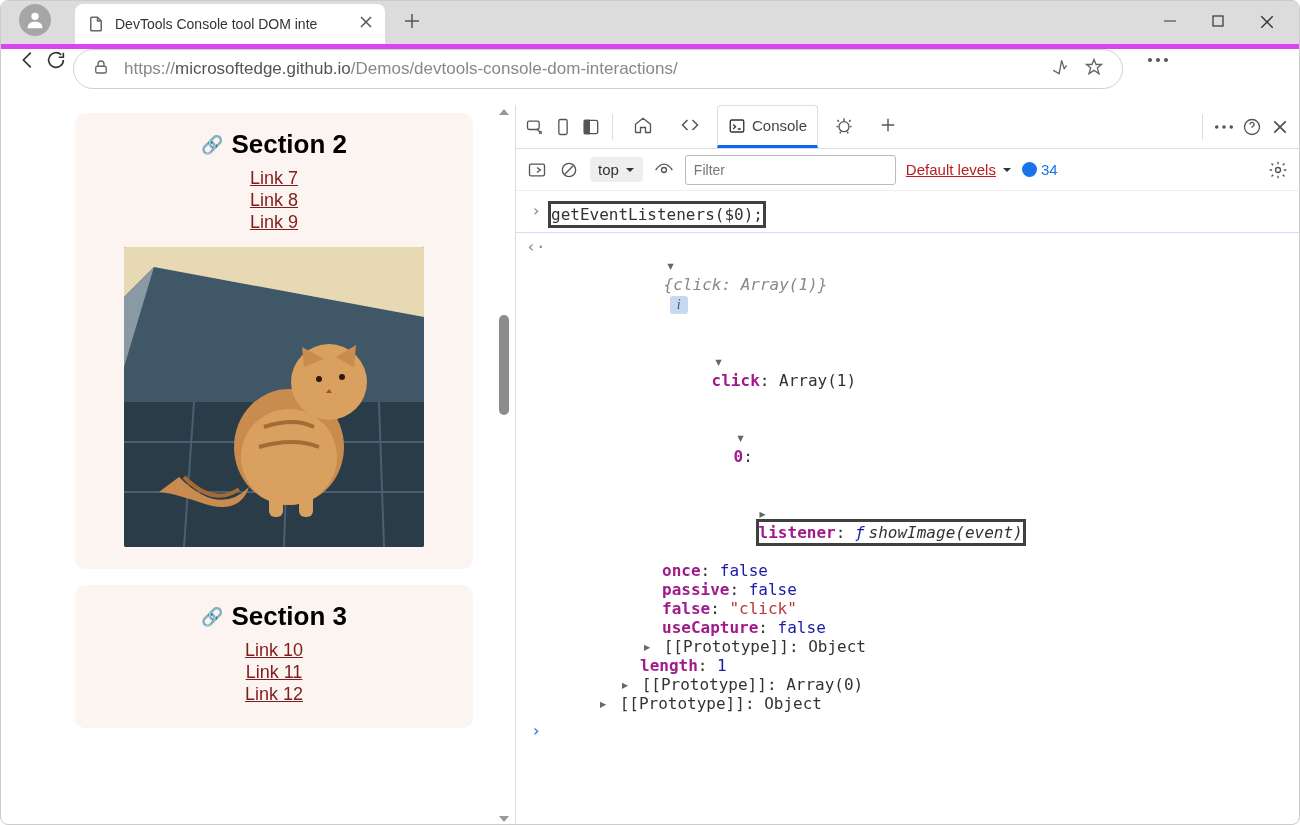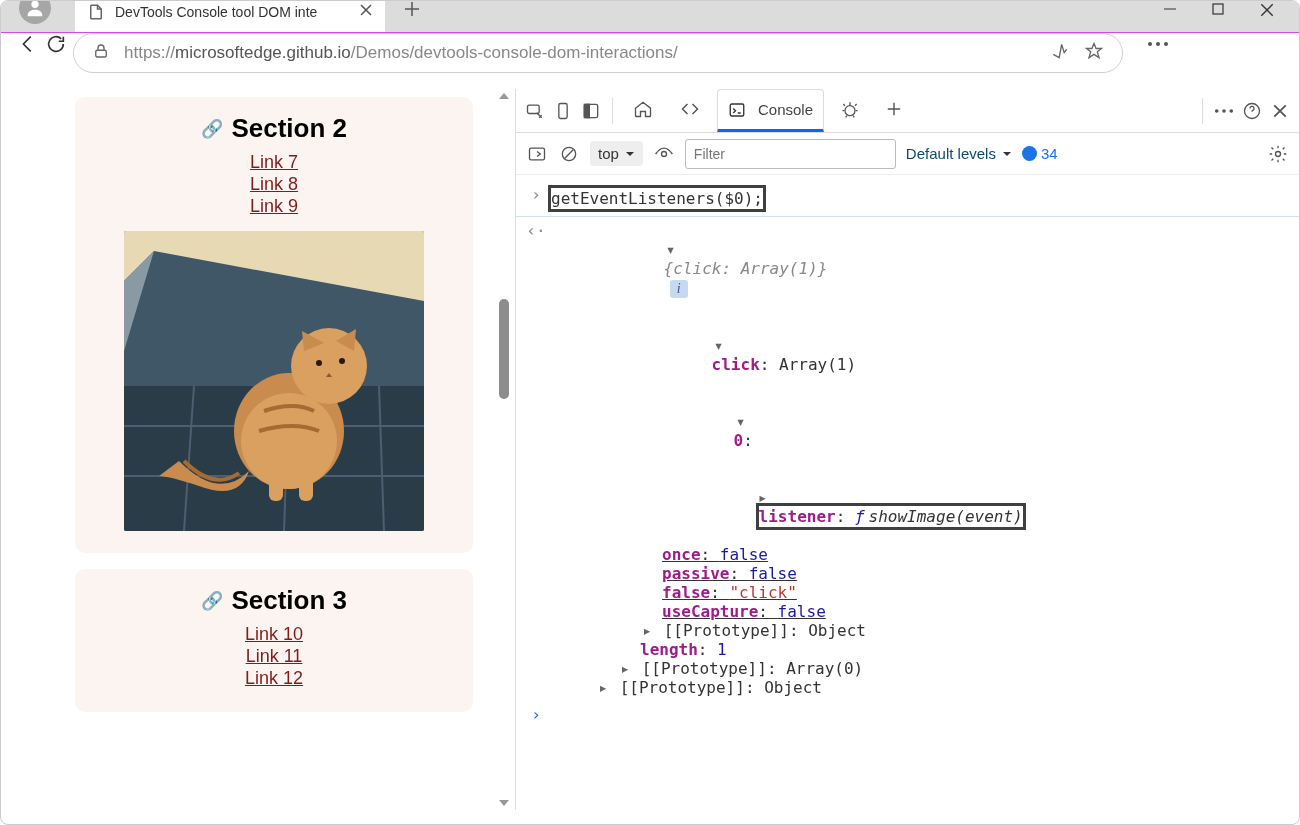--- a/index.html
+++ b/index.html
@@ -8,25 +8,25 @@
     background: #fff;
     width: 1300px;
     height: 825px;
     overflow: hidden;
     position: relative;
     border: 1px solid #ccc;
     border-radius: 8px;
   }
   
   .titlebar {
-    height: 32px;
+    height: 48px;
     background: #dcdcdc;
     display: flex;
     align-items: flex-end;
-    border-bottom: 1px solid #d946ef;
+    border-bottom: 5px solid #d946ef;
   }
   .avatar {
     width: 32px; height: 32px;
     border-radius: 50%;
     background: #a6a6a6;
     margin: 0 16px 8px 18px;
     display:flex;align-items:center;justify-content:center;
   }
   .tab {
     background: #fff;
@@ -121,21 +121,21 @@
     height:44px;
     display:flex;
     align-items:center;
     gap:6px;
     padding:0 8px;
     border-bottom:1px solid #ddd;
   }
   .dt-tabbar .spacer { flex:1; }
   .dt-tabbar .vline { width:1px;height:26px;background:#ddd;margin:0 4px;}
   .dt-tab {
-    display:flex;align-items:center;gap:12px;
+    display:flex;align-items:center;gap:6px;
     padding:6px 10px;
     color:#444;
     border-bottom:3px solid transparent;
     height:100%;
   }
   .dt-tab.active { border:1px solid #ddd;border-bottom:3px solid #0d66f2;border-radius:4px 4px 0 0;background:#fff;}
   .dt-toolbar {
     height:42px;
     display:flex;
     align-items:center;
@@ -145,21 +145,21 @@
   }
   .dt-select {
     background:#eee;border-radius:4px;padding:4px 8px;
     display:flex;align-items:center;gap:6px;color:#333;
   }
   .dt-filter {
     width:211px;height:30px;border:1px solid #bbb;border-radius:3px;
     padding:0 8px;color:#777;font-size:14px;
     display:flex;align-items:center;
   }
-  .dt-levels{display:flex;align-items:center;gap:6px;color:#0c4a6e;}
+  .dt-levels{display:flex;align-items:center;gap:6px;color:#b91c1c;text-decoration:underline;}
   .badge{display:flex;align-items:center;gap:4px;color:#1a73e8;}
   .badge .dot{width:15px;height:15px;background:#1a73e8;border-radius:50%;}
   .dt-toolbar .spacer{flex:1;}
 
   .console {
     flex:1;
     font-family:"Consolas","Menlo",monospace;
     font-size:16px;
     padding:6px 0 0 0;
     overflow:auto;
@@ -175,21 +175,21 @@
   .fn { font-style:italic;color:#333;}
   .val-gray{color:#888;font-style:italic;margin-top:12px;}
   .val-blue{color:#1a1aa6;}
   .val-str{color:#b33939;}
   .tog { display:inline-block;width:14px;text-align:center;color:#666;cursor:default;}
   .tog.open::before{content:"▾";}
   .tog.closed::before{content:"▸";}
   .ind1{padding-left:48px;}
   .ind2{padding-left:70px;}
   .ind3{padding-left:92px;}
-  .ind4{padding-left:114px;text-decoration:underline;}
+  .ind4{padding-left:114px;}
   .info-i{display:inline-block;width:18px;height:18px;border-radius:3px;background:#c7d9ef;color:#3a5a8a;text-align:center;font-style:italic;font-family:serif;font-size:14px;line-height:18px;margin-left:6px;}
   .fsym{font-style:italic;color:#1a1aa6;margin-right:4px;}
 </style>
 </head>
 <body>
 
 <div class="titlebar">
   <div class="avatar">
     <svg viewBox="0 0 24 24" width="22" height="22" fill="#fff">
         <circle cx="12" cy="8" r="4"></circle>

